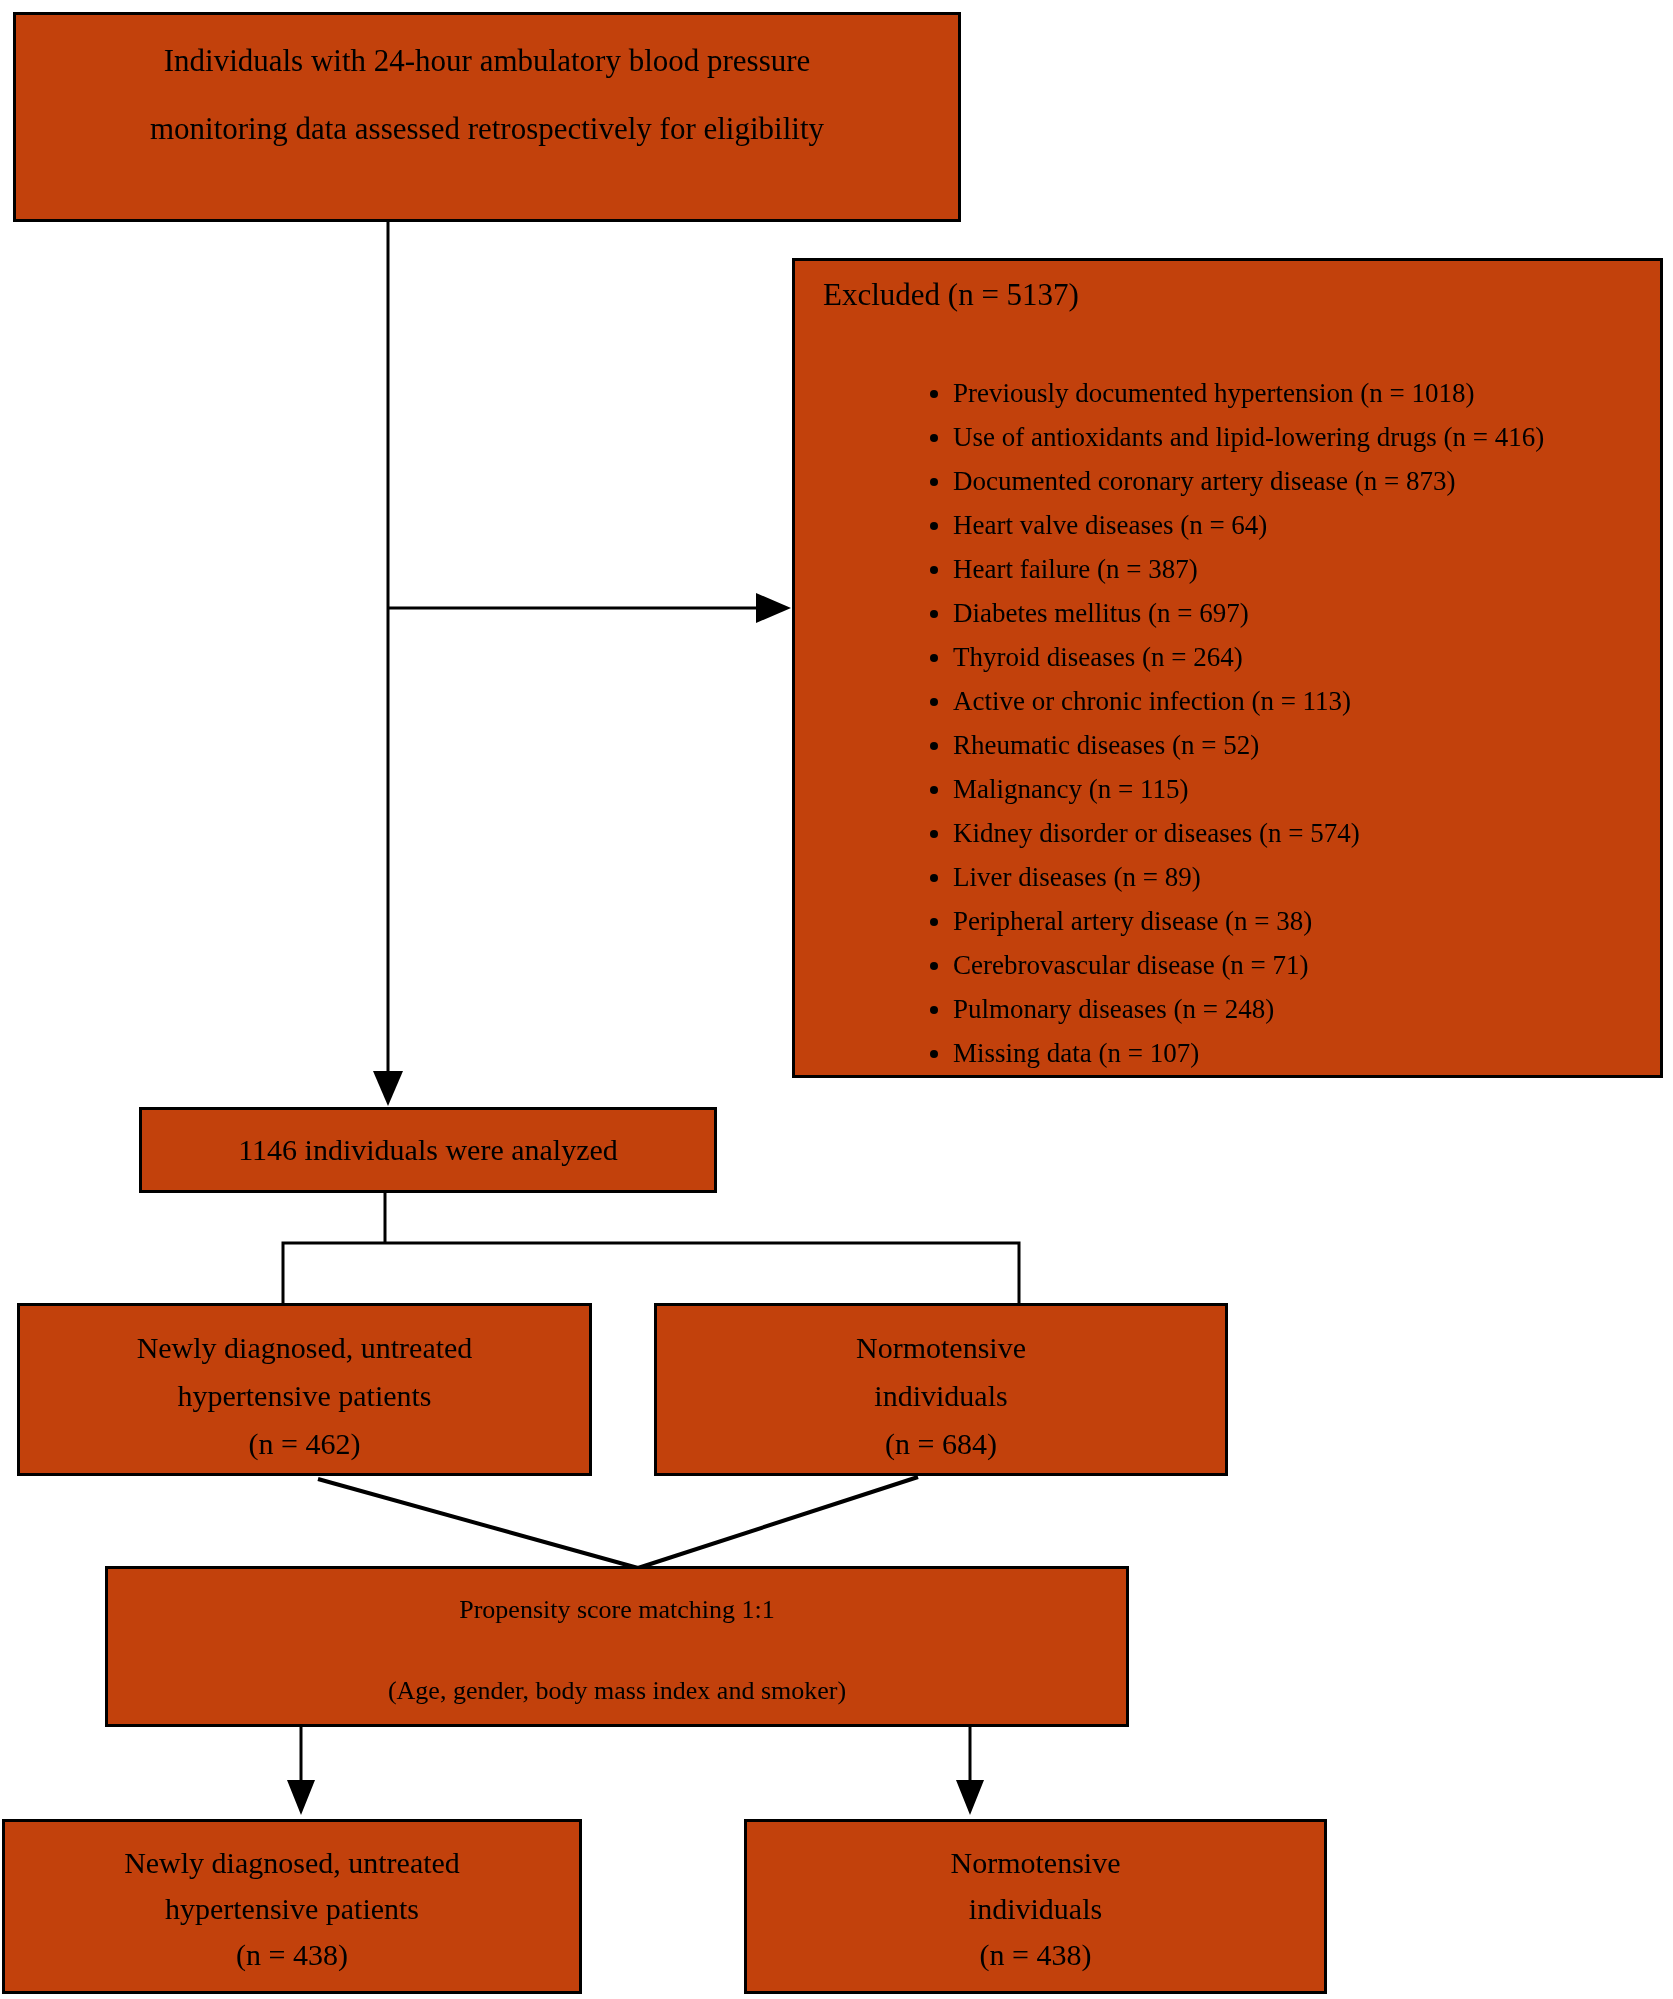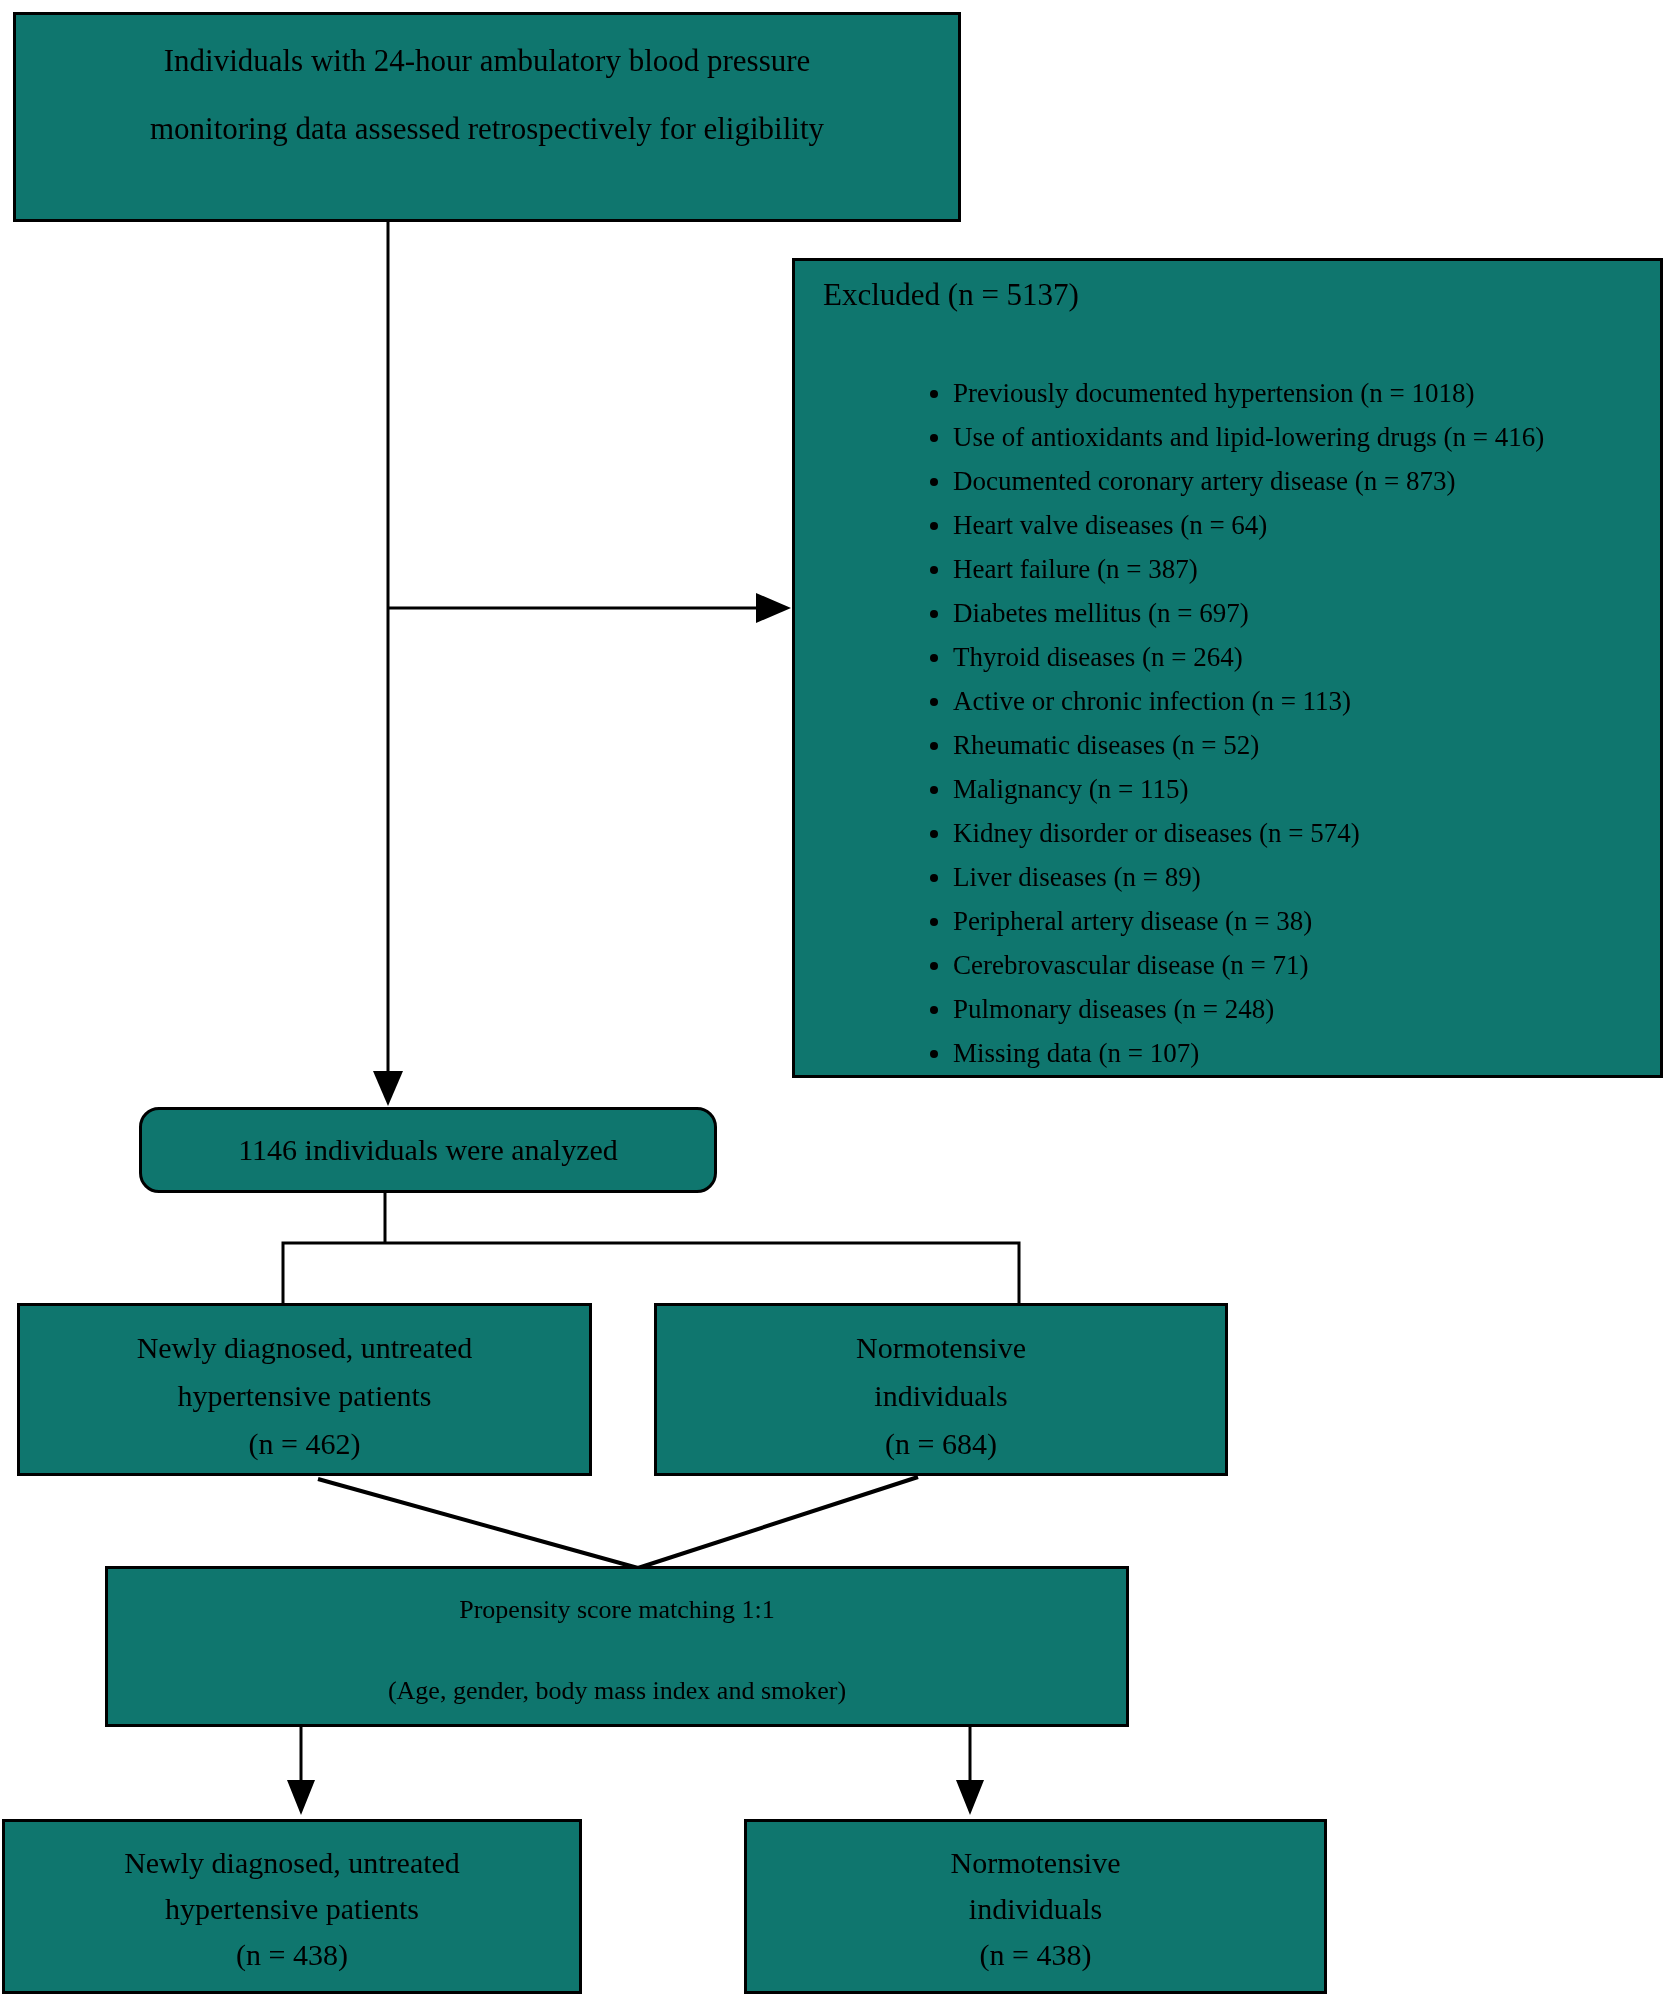--- a/index.html
+++ b/index.html
@@ -21,21 +21,21 @@
     left: 0;
     top: 0;
     width: 1673px;
     height: 1999px;
     pointer-events: none;
   }
   .box {
     position: absolute;
     border: 3px solid #000000;
     box-sizing: border-box;
-    background: #0f766e;
+    background: #c2410c;
     text-align: center;
   }
   .box .line { white-space: nowrap; }
 
   .eligibility-box {
     left: 13px; top: 12px; width: 948px; height: 210px;
     font-size: 31px; line-height: 68px; padding-top: 12px;
   }
   .excluded-box {
     left: 792px; top: 258px; width: 871px; height: 820px;
@@ -53,21 +53,21 @@
     padding: 0 0 0 56px;
     font-size: 27px;
     line-height: 44px;
   }
   .excluded-list li {
     list-style-type: disc;
     white-space: nowrap;
   }
   .analyzed-box {
     left: 139px; top: 1107px; width: 578px; height: 86px;
-    font-size: 30px; line-height: 80px; border-radius: 20px;
+    font-size: 30px; line-height: 80px;
   }
   .mid-left-box {
     left: 17px; top: 1303px; width: 575px; height: 173px;
     font-size: 30px; line-height: 48px; padding-top: 18px;
   }
   .mid-right-box {
     left: 654px; top: 1303px; width: 574px; height: 173px;
     font-size: 30px; line-height: 48px; padding-top: 18px;
   }
   .matching-box {

